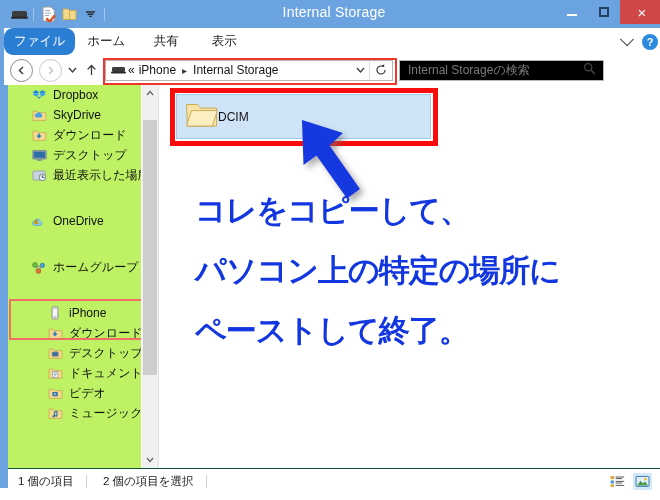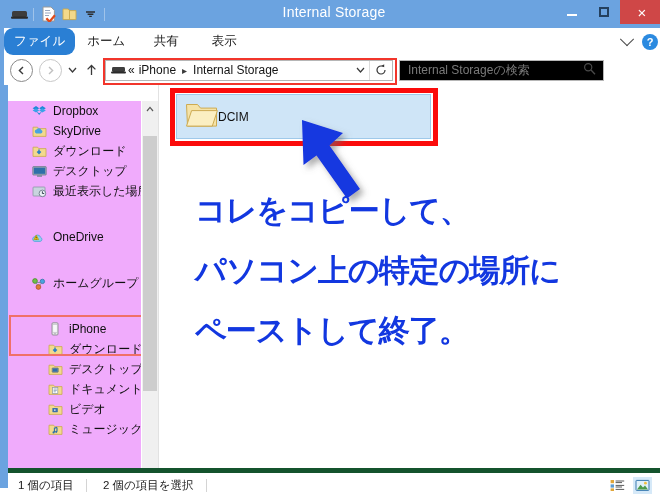--- a/index.html
+++ b/index.html
@@ -206,23 +206,23 @@
   
   #content {
     position: absolute;
     left: 4px; top: 85px;
     width: 652px; height: 383px;
     background: #ffffff;
     box-sizing: border-box;
   }
   #navpane {
     position: absolute;
-    left: 0; top: 16px;
+    left: 0; top: 0;
     width: 150px; height: 383px;
-    background: #f0abfc;
+    background: #bef264;
     overflow: hidden;
   }
   .nav-item {
     height: 20px;
     display: flex; align-items: center;
     font-size: 12px; color: #101010;
     padding-left: 22px;
   }
   .nav-item .ic { width: 18px; height: 16px; margin-right: 5px;
     display: flex; align-items: center; justify-content: center; flex: none; }
@@ -312,21 +312,21 @@
   #annot1 { top: 105px; }
   #annot2 { top: 165px; }
   #annot3 { top: 225px; }
 
   
   #statusbar {
     position: absolute;
     left: 4px; top: 468px;
     width: 652px; height: 24px;
     background: #ffffff;
-    border-top: 5px solid #14532d;
+    border-top: 1px solid #14532d;
     display: flex; align-items: center;
   }
   #statusbar .st {
     font-size: 11.5px; color: #1a1a1a;
     margin-left: 10px;
   }
   #statusbar .st2 { margin-left: 16px; }
   #statusbar .stsep {
     width: 1px; height: 13px; background: #d4d4d4; margin-left: 12px;
   }

